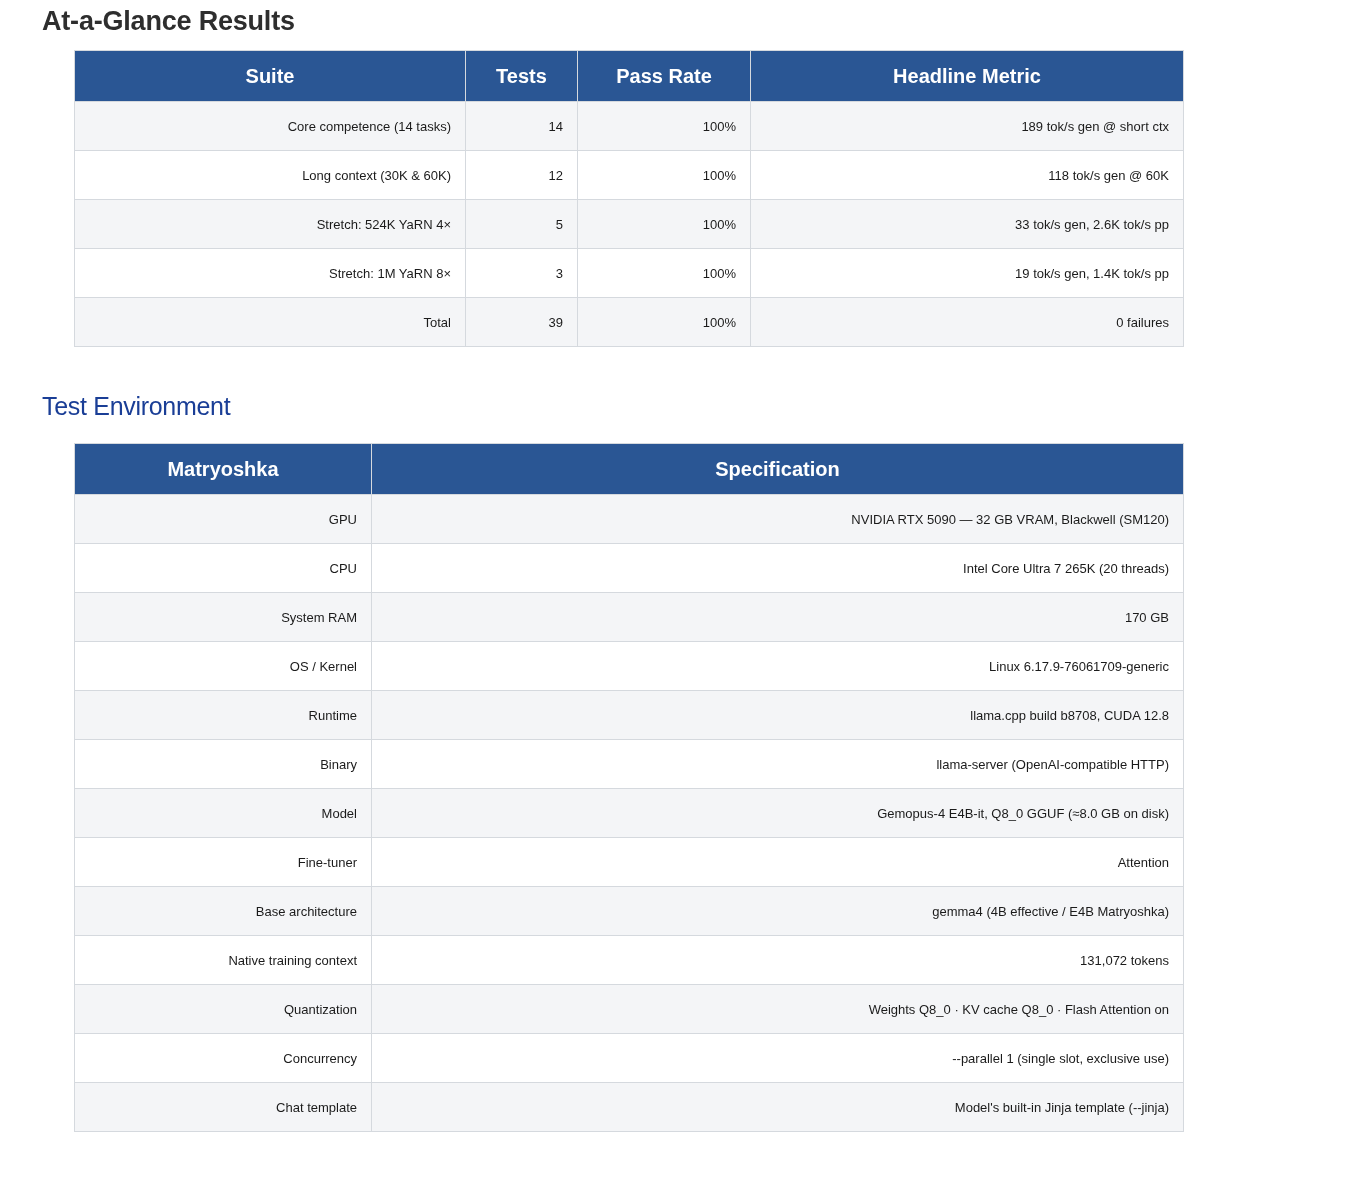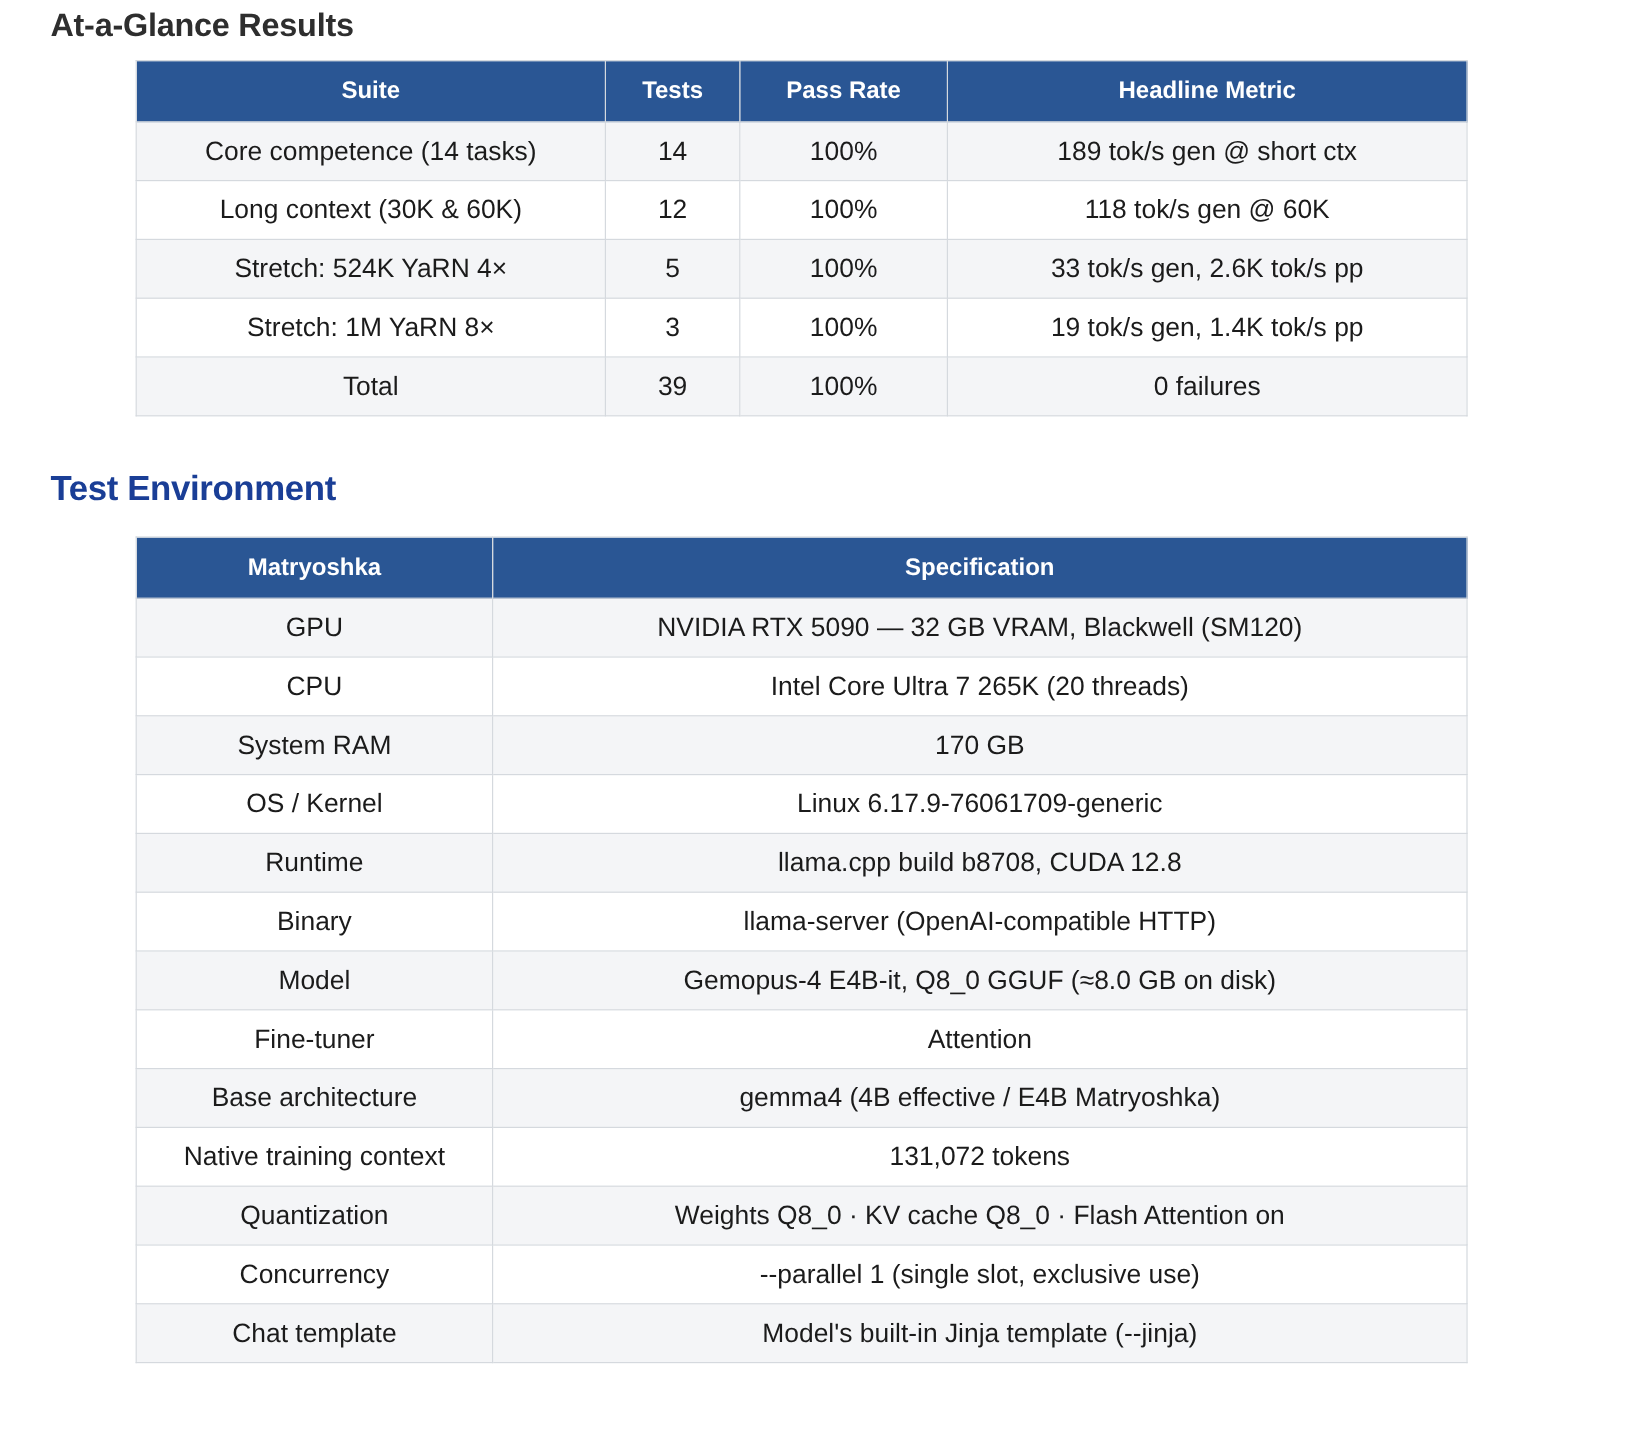--- a/index.html
+++ b/index.html
@@ -27,48 +27,48 @@
     background: #ffffff;
   }
   .heading1 {
     font-size: 27px;
     font-weight: bold;
     color: var(--heading1-color);
     margin: 0 0 13px 0;
     letter-spacing: -0.2px;
   }
   .heading2 {
-    font-size: 29px;
-    font-weight: bold;
+    font-size: 25px;
+    font-weight: normal;
     color: var(--heading2-color);
     margin: 45px 0 22px 0;
     letter-spacing: -0.3px;
   }
   table.data-table {
     border-collapse: collapse;
     table-layout: fixed;
-    margin-left: 71px;
+    margin-left: 32px;
     width: 1109px;
   }
   table.data-table th {
     background: var(--header-bg);
     color: var(--header-text);
     font-size: 20px;
     font-weight: bold;
     text-align: center;
     height: 51px;
     border: 1px solid var(--border);
     padding: 0 10px;
   }
   table.data-table td {
-    font-size: 22px;
+    font-size: 13px;
     height: 49px;
     border: 1px solid var(--border);
     padding: 0 14px;
-    text-align: center;
+    text-align: right;
     vertical-align: middle;
     white-space: nowrap;
     overflow: hidden;
   }
   table.data-table tbody tr { background: var(--row-plain); }
   table.data-table tbody tr:nth-child(odd) { background: var(--row-stripe); }
 
   
   #results-table col.c-suite   { width: 391px; }
   #results-table col.c-tests   { width: 112px; }

